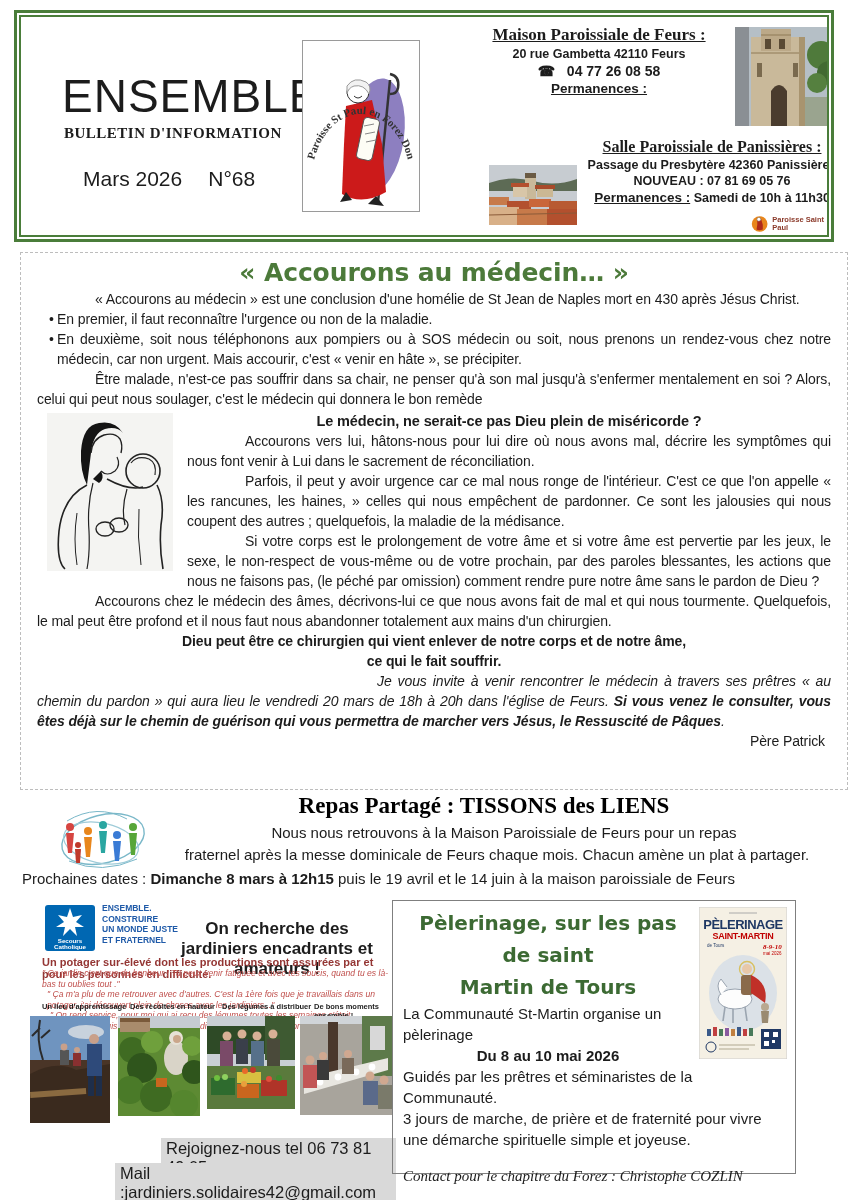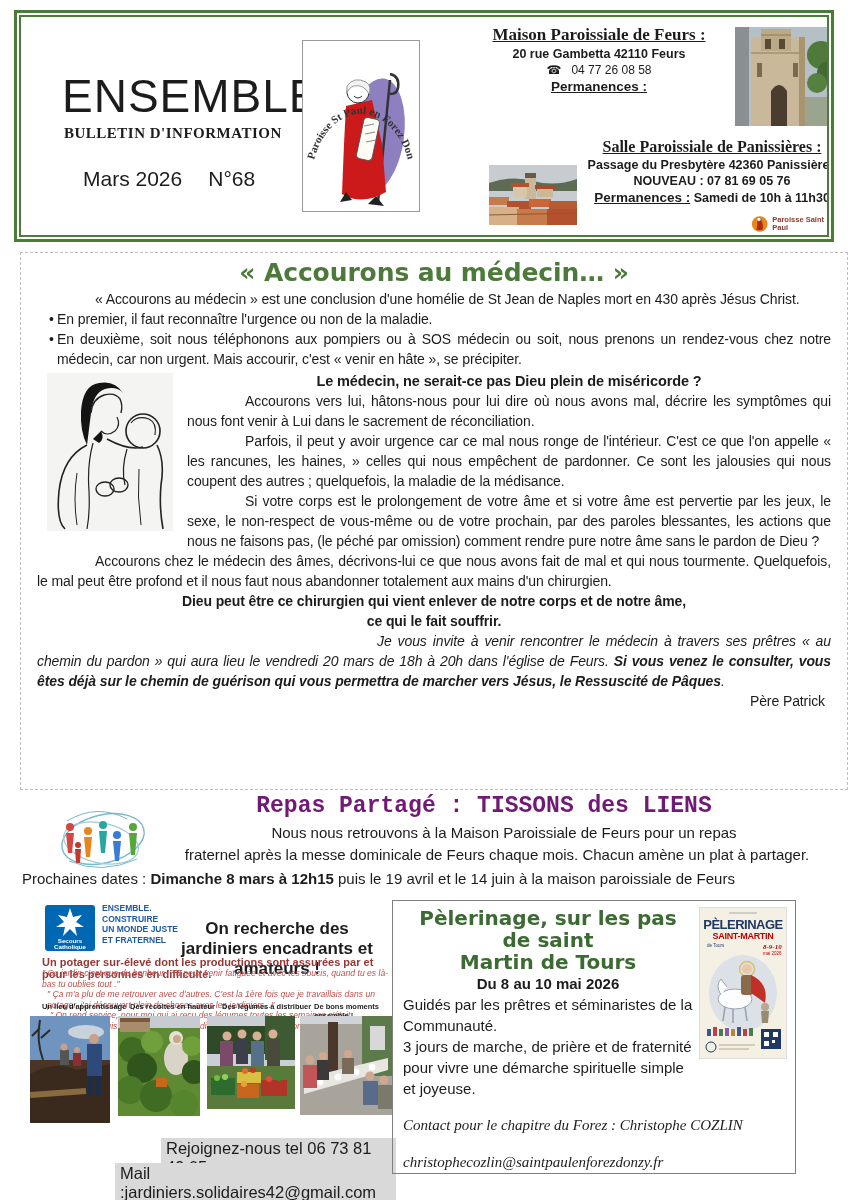--- a/index.html
+++ b/index.html
@@ -12,21 +12,21 @@
   .ens-title { position:absolute; left:41px; top:52px; font-size:46px; font-weight:500; letter-spacing:1px; }
   .ens-sub { position:absolute; left:43px; top:108px; font-family:"Liberation Serif",serif; font-weight:bold; font-size:15px; letter-spacing:.5px; }
   .ens-issue { position:absolute; left:62px; top:150px; font-size:21px; font-weight:normal; }
   .ens-issue .gap { display:inline-block; width:26px; }
   .logo-box { position:absolute; left:281px; top:23px; }
   .m-block { position:absolute; left:428px; top:8px; width:300px; text-align:center; }
   .s-block { position:absolute; left:541px; top:121px; width:300px; text-align:center; }
   .blk-title { font-family:"Liberation Serif",serif; font-weight:bold; font-size:17px; text-decoration:underline; }
   .s-block .blk-title { font-size:16px; }
   .blk-line { font-size:12.5px; font-weight:bold; margin-top:2px; }
-  .blk-phone { font-size:12px; font-weight:normal; margin-top:2px; }
+  .blk-phone { font-size:14px; font-weight:bold; margin-top:2px; }
   .blk-perm { font-size:13.5px; font-weight:bold; text-decoration:underline; margin-top:2px; }
   .perm-label { text-decoration:underline; font-size:13.5px; }
   .perm-rest { text-decoration:none; font-size:12.5px; }
   .church-ph { position:absolute; left:714px; top:10px; }
   .town-ph { position:absolute; left:468px; top:148px; }
   .minilogo { position:absolute; left:730px; top:196px; display:flex; align-items:center; gap:4px; }
   .minilogo .lbl { font-size:7.5px; color:#8b3a2a; font-weight:bold; line-height:8px; }
   .social { position:absolute; left:0; right:0; top:219px; text-align:center; font-size:14.5px; font-weight:bold; color:#222; }
 
   
@@ -39,21 +39,21 @@
   .bul .btxt { flex:1; text-align:justify; }
   .jesus { float:left; margin:4px 14px 2px 10px; }
   .art h2 { font-weight:bold; font-size:14.5px; text-align:center; margin-top:2px; }
   .cbold { text-align:center !important; font-weight:bold; text-indent:0 !important; }
   .invite { font-style:italic; text-indent:340px; }
   .sig { text-align:right !important; padding-right:6px; }
 
   
   .repas { position:absolute; left:0; top:793px; width:848px; height:100px; }
   .repas-logo { position:absolute; left:57px; top:8px; }
-  .repas-title { position:absolute; left:150px; right:30px; top:0; text-align:center; font-size:23px; font-weight:bold; color:#701a75; font-family:Liberation Mono, monospace; }
+  .repas-title { position:absolute; left:150px; right:30px; top:0; text-align:center; font-size:23px; font-weight:bold; color:#000000; font-family:Liberation Serif, serif; }
   .repas-p1 { position:absolute; left:170px; right:10px; top:31px; text-align:center; font-size:15px; }
   .repas-p2 { position:absolute; left:150px; right:4px; top:53px; text-align:center; font-size:15px; }
   .repas-dates { position:absolute; left:22px; top:77px; font-size:15px; }
 
   
   .bottom { position:absolute; left:0; top:897px; width:848px; height:303px; }
   .gleft { position:absolute; left:30px; top:0; width:366px; height:300px; }
   .sc-logo { position:absolute; left:15px; top:8px; }
   .motto { position:absolute; left:72px; top:6px; width:80px; color:#1f5aa8; font-weight:bold; font-size:8.5px; line-height:10.5px; }
   .g-head { position:absolute; left:138px; top:22px; width:218px; font-size:17px; font-weight:bold; text-align:center; }
@@ -63,21 +63,21 @@
   .g-quotes .q3 { margin-left:8px; }
   .g-caps { position:absolute; left:0; top:105px; width:366px; }
   .g-caps span { position:absolute; font-size:7.5px; font-weight:bold; }
   .g-photos { position:absolute; left:0; top:119px; }
   .g-photos svg { position:absolute; top:0; }
   .g-tel { position:absolute; left:85px; top:241px; font-size:16.5px; background:#d9d9d9; padding:1px 5px;margin-left:46px; }
   .g-mail { position:absolute; left:85px; top:266px; font-size:16.5px; background:#d9d9d9; padding:1px 5px; }
 
   .pbox { position:absolute; left:392px; top:3px; width:404px; height:274px; border:1px solid #7f7f7f; padding:6px 10px; font-size:15px; line-height:21px; }
   .pbox .poster { float:right; margin-left:6px; margin-right:-2px; }
-  .pbox .ptitle { text-align:center; font-size:20px; line-height:22px; font-weight:bold; color:#3c6a33; font-family:"DejaVu Sans",sans-serif; }
+  .pbox .ptitle { text-align:center; font-size:20px; line-height:32px; font-weight:bold; color:#3c6a33; font-family:"DejaVu Sans",sans-serif; }
   .pbox .pdate { font-weight:bold; text-align:center; }
   .pbox .pcontact { font-style:italic; text-align:left; margin-top:16px; clear:none;font-family:Liberation Serif, serif; }
 </style>
 </head>
 <body>
 
 <div class="hdr">
  <div class="hdr-in">
   <div class="ens-title">ENSEMBLE</div>
   <div class="ens-sub">BULLETIN D'INFORMATION</div>
@@ -182,20 +182,21 @@
   <h1>« Accourons au médecin… »</h1>
   <p class="ind">« Accourons au médecin » est une conclusion d'une homélie de St Jean de Naples mort en 430 après Jésus Christ.</p>
   <div class="bul">
     <span class="dot">•</span>
     <span class="btxt">En premier, il faut reconnaître l'urgence ou non de la maladie.</span>
   </div>
   <div class="bul">
     <span class="dot">•</span>
     <span class="btxt">En deuxième, soit nous téléphonons aux pompiers ou à SOS médecin ou soit, nous prenons un rendez-vous chez notre médecin, car non urgent. Mais accourir, c'est « venir en hâte », se précipiter.</span>
   </div>
+  <p class="ind">Être malade, n'est-ce pas souffrir dans sa chair, ne penser qu'à son mal jusqu'à s'enfermer mentalement en soi ? Alors, celui qui peut nous soulager, c'est le médecin qui donnera le bon remède</p>
 
   <svg class="jesus" width="126" height="158" viewBox="0 0 126 158">
     <rect width="126" height="158" fill="#f4f4f2"></rect>
     <path d="M52,10 Q36,12 34,38 Q33,58 40,72 L44,40 Q46,20 58,16 Q70,13 76,20 Q68,7 52,10 Z" fill="#141414"></path>
     <path d="M44,40 Q45,26 57,22 Q68,19 73,26 Q76,32 74,40" fill="none" stroke="#222" stroke-width="1.4"></path>
     <path d="M70,44 Q74,52 68,58 Q60,64 54,58" fill="none" stroke="#222" stroke-width="1.2"></path>
     <path d="M54,58 Q58,66 52,70 L46,66" fill="#141414"></path>
     <path d="M40,72 Q16,84 12,118 Q9,148 18,156" fill="none" stroke="#222" stroke-width="1.6"></path>
     <path d="M46,70 Q40,92 42,118 Q43,140 40,156" fill="none" stroke="#222" stroke-width="1.2"></path>
     <path d="M60,66 Q82,78 96,74" fill="none" stroke="#222" stroke-width="1.6"></path>
@@ -399,19 +400,20 @@
       <rect x="65" y="125" width="5" height="5" fill="#fff"></rect>
         <rect x="74" y="125" width="5" height="5" fill="#fff"></rect>
       <rect x="65" y="134" width="5" height="5" fill="#fff"></rect>
         <rect x="73" y="133" width="3" height="3" fill="#fff"></rect>
       <circle cx="12" cy="140" r="5" fill="none" stroke="#1f3864"></circle>
       <line x1="20" y1="138" x2="56" y2="138" stroke="#b0a890"></line>
       <line x1="20" y1="142" x2="50" y2="142" stroke="#b0a890"></line>
     </svg>
     <div class="ptitle">Pèlerinage, sur les pas de saint</div>
     <div class="ptitle">Martin de Tours</div>
+    <div>La Communauté St-Martin organise un pèlerinage</div>
     <div class="pdate">Du 8 au 10 mai 2026</div>
     <div>Guidés par les prêtres et séminaristes de la Communauté.</div>
     <div>3 jours de marche, de prière et de fraternité pour vivre une démarche spirituelle simple et joyeuse.</div>
     <div class="pcontact">Contact pour le chapitre du Forez : Christophe COZLIN</div>
     <div class="pcontact">christophecozlin@saintpaulenforezdonzy.fr</div>
   </div>
 </div>
 
 </body></html>

